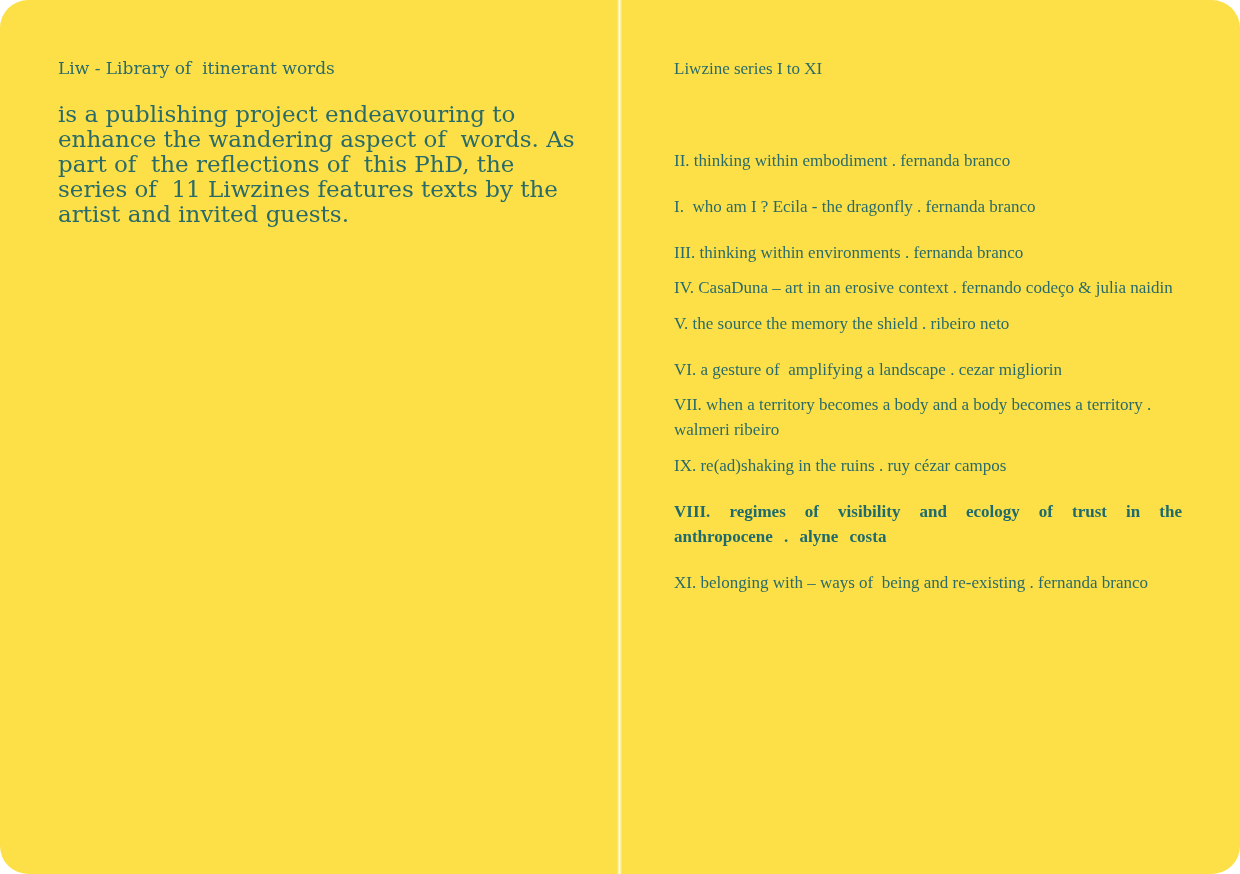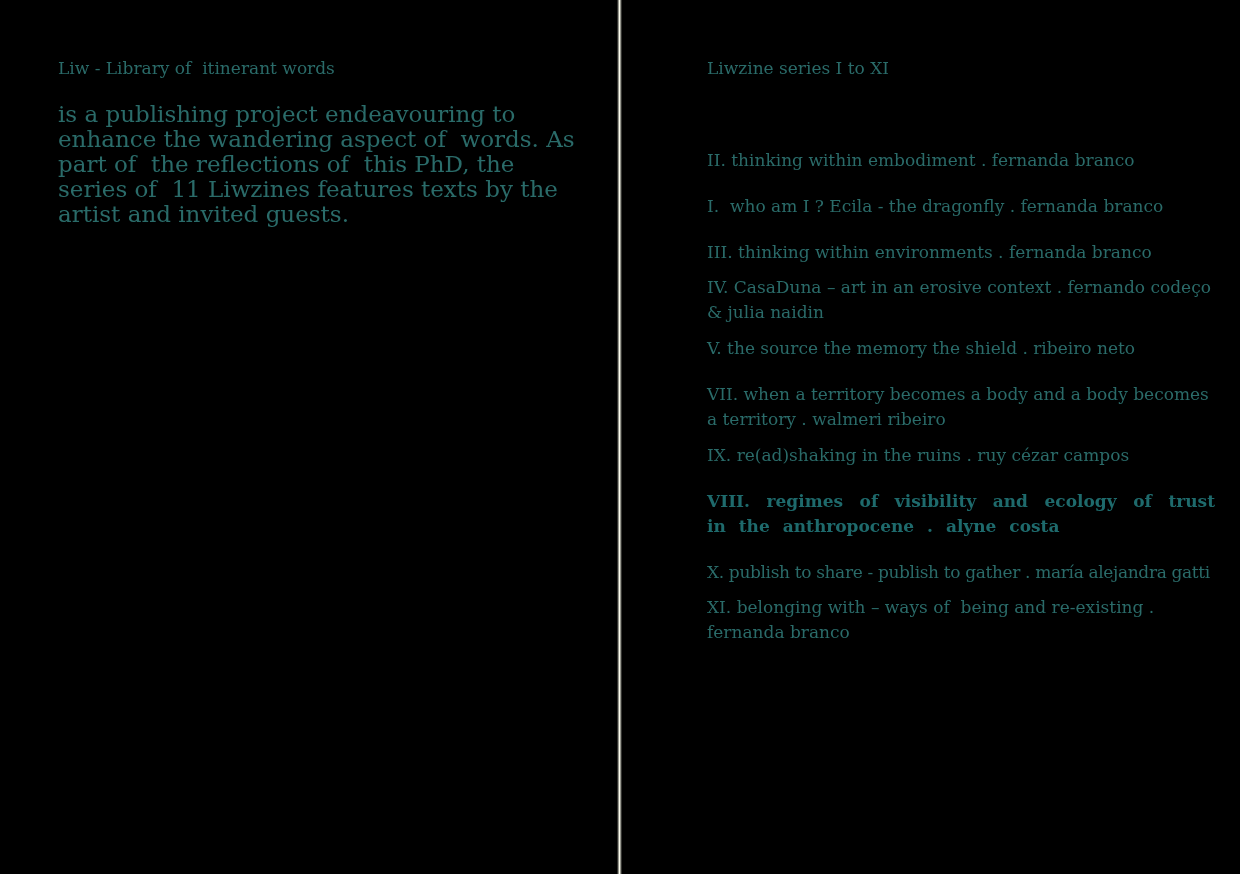--- a/index.html
+++ b/index.html
@@ -3,43 +3,44 @@
 <meta charset="utf-8">
 <style>
   html, body {
     margin: 0;
     padding: 0;
   }
   .spread {
     position: relative;
     width: 1240px;
     height: 874px;
-    background: #000000;
+    background: #fde047;
     font-family: "DejaVu Serif", serif;
     color: #2a6b69;
     overflow: hidden;
+    border-radius: 28px;
   }
   .fold-line {
     position: absolute;
     left: 617px;
     top: 0;
     width: 5px;
     height: 874px;
     background: linear-gradient(to right,
       rgba(253,254,243,0) 0%,
       #fcfdee 50%,
       rgba(253,254,243,0) 100%);
     pointer-events: none;
   }
   .page {
     position: absolute;
     top: 56px;
   }
   .page.left  { left: 58px;  width: 520px; }
-  .page.right { left: 707px; width: 508px; }
+  .page.right { left: 674px; width: 508px; font-family: Liberation Serif, serif; }
 
   .page h1 {
     margin: 0;
     font-size: 17px;
     font-weight: normal;
     line-height: 25px;
     white-space: pre-wrap;
   }
   .page.left p {
     margin: 21px 0 0 0;
@@ -81,21 +82,21 @@
   </div>
 
   <div class="page right">
     <h1>Liwzine series I to XI</h1>
     <ul class="zine-list">
       <li class="g21">II. thinking within embodiment . fernanda branco</li>
       <li class="g21">I.  who am I ? Ecila - the dragonfly . fernanda branco</li>
       <li class="g10">III. thinking within environments . fernanda branco</li>
       <li class="g11">IV. CasaDuna – art in an erosive context . fernando codeço &amp; julia naidin</li>
       <li class="g21">V. the source the memory the shield . ribeiro neto</li>
+      <li class="g10">VI. a gesture of  amplifying a landscape . cezar migliorin</li>
       <li class="g11">VII. when a territory becomes a body and a body becomes a territory . walmeri ribeiro</li>
       <li class="g21">IX. re(ad)shaking in the ruins . ruy cézar campos</li>
       <li class="g21 highlight">VIII. regimes of visibility and ecology of trust in the anthropocene . alyne costa</li>
-      <li class="g10 tight">X. publish to share - publish to gather . maría alejandra gatti</li>
       <li>XI. belonging with – ways of  being and re-existing . fernanda branco</li>
     </ul>
   </div>
 
 </div>
 
 </body></html>

